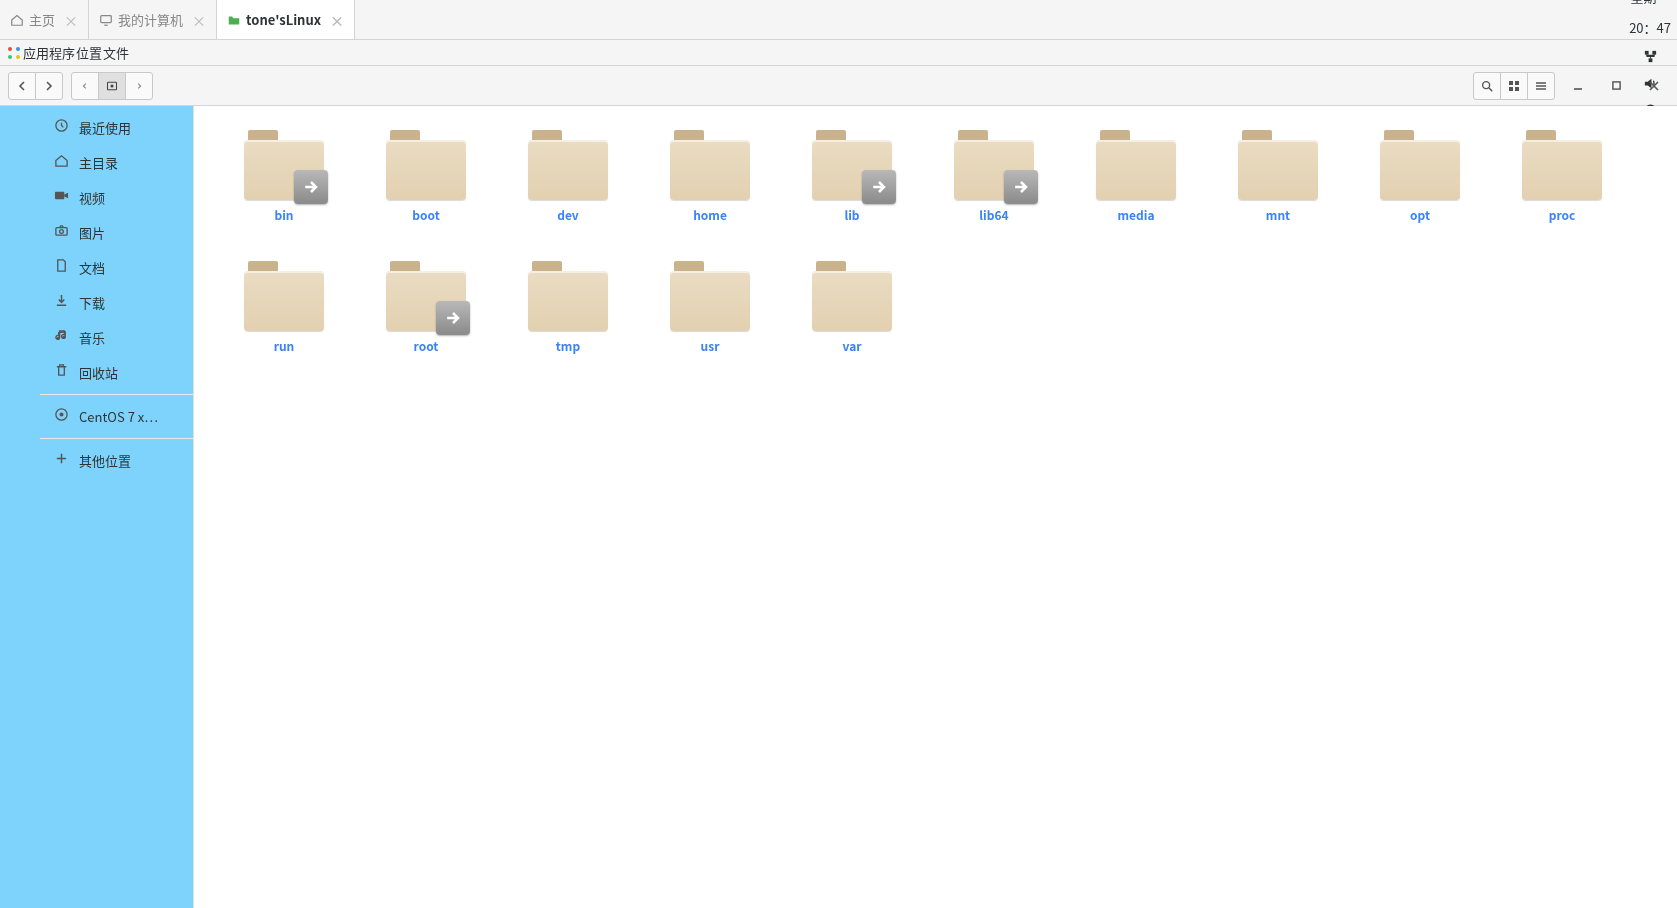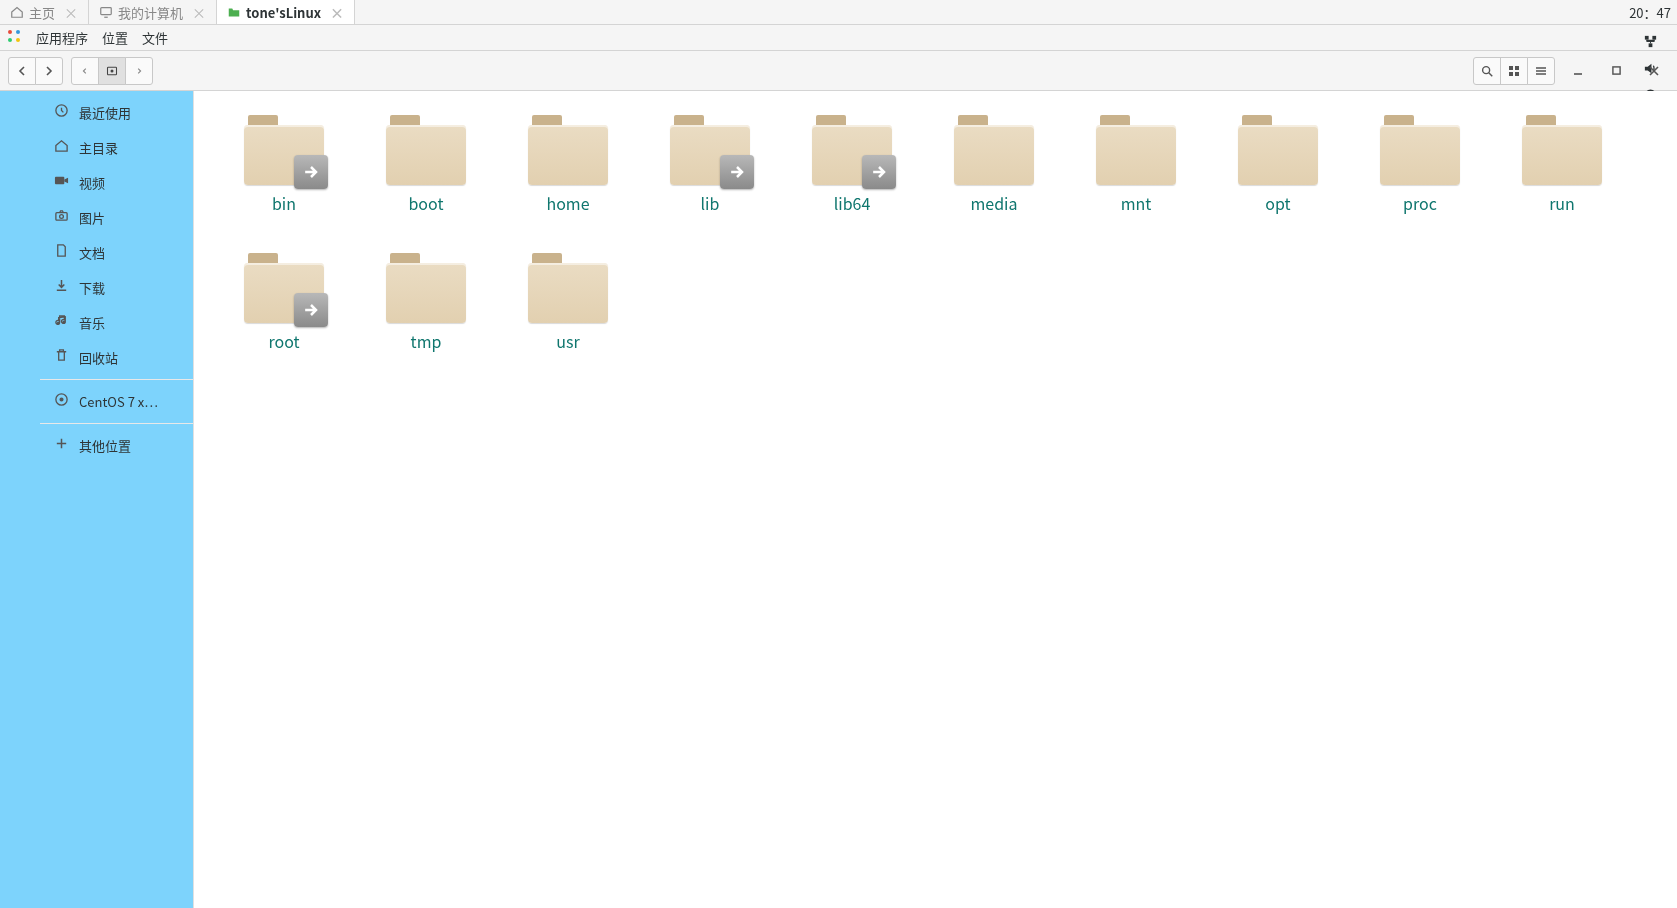--- a/index.html
+++ b/index.html
@@ -1,27 +1,27 @@
 <!DOCTYPE html>
 <html><head>
 <meta charset="utf-8">
 <style>
 * { box-sizing: border-box; margin: 0; padding: 0; }
 body { font-family: "Noto Sans CJK SC", sans-serif; font-size: 13px; background: #fff; color: #2e3436; user-select: none; }
 
 
-.window-tabs { height: 25px; background: #f5f5f5; display: flex; align-items: stretch; border-bottom: 1px solid #d4d4d4; }
+.window-tabs { height: 40px; background: #f5f5f5; display: flex; align-items: stretch; border-bottom: 1px solid #d4d4d4; }
 .win-tab { display: flex; align-items: center; gap: 5px; padding: 0 10px; border-right: 1px solid #d4d4d4; color: #888; cursor: pointer; }
 .win-tab.active { background: #fff; color: #2e3436; font-weight: bold; }
 .win-tab .close { color: #bbb; font-size: 14px; margin-left: 4px; }
 .win-tab svg { width: 14px; height: 14px; }
 
 
 .menu-bar { height: 26px; background: #f5f5f5; display: flex; align-items: center; padding: 0 6px; border-bottom: 1px solid #d4d4d4; }
-.menu-bar .left { display: flex; gap: 14px; }
+.menu-bar .left { display: flex; align-items: center; gap: 1px; }
 .menu-bar .right { margin-left: auto; display: flex; align-items: center; gap: 12px; color: #2e3436; flex-direction: column; }
 .menu-bar .apps-icon { width: 16px; height: 16px; }
 .menu-item { cursor: pointer; }
 
 
 .toolbar { height: 40px; background: #f5f5f5; border-bottom: 1px solid #d4d4d4; display: flex; align-items: center; padding: 0 8px; gap: 8px; }
 .tool-group { display: flex; }
 .tool-btn { width: 28px; height: 28px; border: 1px solid #c8c8c8; background: #fafafa; display: flex; align-items: center; justify-content: center; cursor: pointer; }
 .tool-group .tool-btn { border-radius: 0; margin-left: -1px; }
 .tool-group .tool-btn:first-child { border-top-left-radius: 3px; border-bottom-left-radius: 3px; margin-left: 0; }
@@ -41,21 +41,21 @@
 .icon-area { flex: 1; background: #fff; padding: 18px 20px; overflow: auto; }
 .icon-grid { display: grid; grid-template-columns: repeat(auto-fill, 140px); gap: 28px 2px; justify-content: start; }
 .file-item { display: flex; flex-direction: column; align-items: center; gap: 6px; cursor: pointer; padding: 4px; border-radius: 4px; }
 .file-item .folder-icon { width: 80px; height: 72px; position: relative; }
 .folder-icon .tab { position: absolute; top: 2px; left: 4px; width: 30px; height: 14px; background: #c9b28c; border-radius: 2px 2px 0 0; }
 .folder-icon .body { position: absolute; top: 12px; left: 0; right: 0; bottom: 0; background: linear-gradient(#eadcc3, #e2d0b0); border-radius: 4px; box-shadow: inset 0 2px 0 rgba(255,255,255,0.5), 0 1px 1px rgba(0,0,0,0.15); }
 .badge { position: absolute; right: -4px; bottom: -4px; width: 34px; height: 34px; border-radius: 4px; display: flex; align-items: center; justify-content: center; box-shadow: 0 1px 2px rgba(0,0,0,0.3); }
 .badge.link { background: linear-gradient(#b8b8b8, #8a8a8a); }
 .badge.lock { background: linear-gradient(#888, #666); }
 .badge svg { width: 20px; height: 20px; stroke: #fff; fill: none; stroke-width: 3; }
-.file-label { color: #0f766e; font-size: 16px; }
+.file-label { color: #3b82f6; font-size: 12px; font-weight: bold; }
 
 .tray-icon { width: 15px; height: 15px; cursor: pointer; }
 </style>
 </head>
 <body>
 
 <div class="window-tabs">
   <div class="win-tab">
     <svg viewBox="0 0 16 16" fill="none" stroke="#888" stroke-width="1.4">
         <path d="M2 8l6-5 6 5v6H2z"></path>
@@ -273,20 +273,27 @@
             <div class="tab"></div>
             <div class="body"></div>
           </div>
           <span class="file-label">boot</span>
         </div>
         <div class="file-item">
           <div class="folder-icon">
             <div class="tab"></div>
             <div class="body"></div>
           </div>
+          <span class="file-label">dev</span>
+        </div>
+        <div class="file-item">
+          <div class="folder-icon">
+            <div class="tab"></div>
+            <div class="body"></div>
+          </div>
           <span class="file-label">home</span>
         </div>
         <div class="file-item">
           <div class="folder-icon">
             <div class="tab"></div>
             <div class="body"></div>
             <div class="badge link">
               <svg viewBox="0 0 24 24">
                 <path d="M5 12h12M12 6l6 6-6 6"></path>
               </svg>
@@ -360,15 +367,22 @@
           </div>
           <span class="file-label">tmp</span>
         </div>
         <div class="file-item">
           <div class="folder-icon">
             <div class="tab"></div>
             <div class="body"></div>
           </div>
           <span class="file-label">usr</span>
         </div>
+        <div class="file-item">
+          <div class="folder-icon">
+            <div class="tab"></div>
+            <div class="body"></div>
+          </div>
+          <span class="file-label">var</span>
+        </div>
       </div>
   </div>
 </div>
 
 </body></html>

